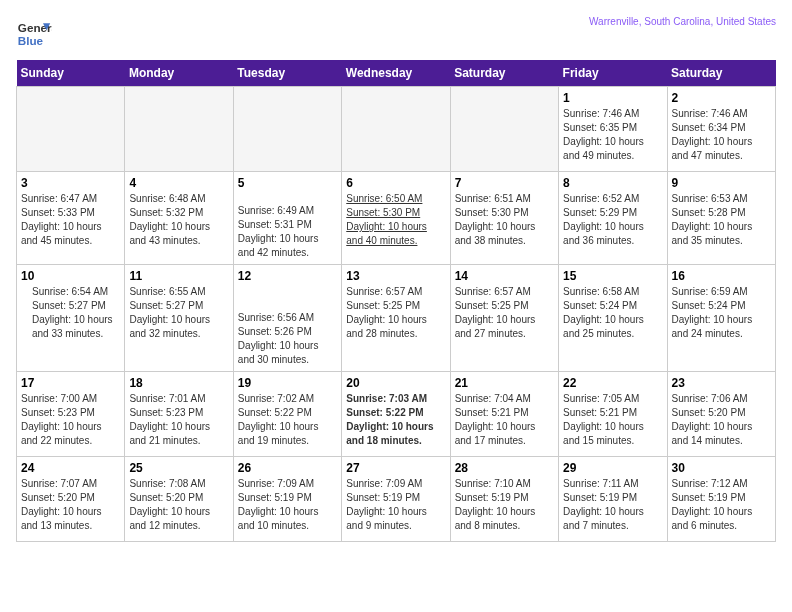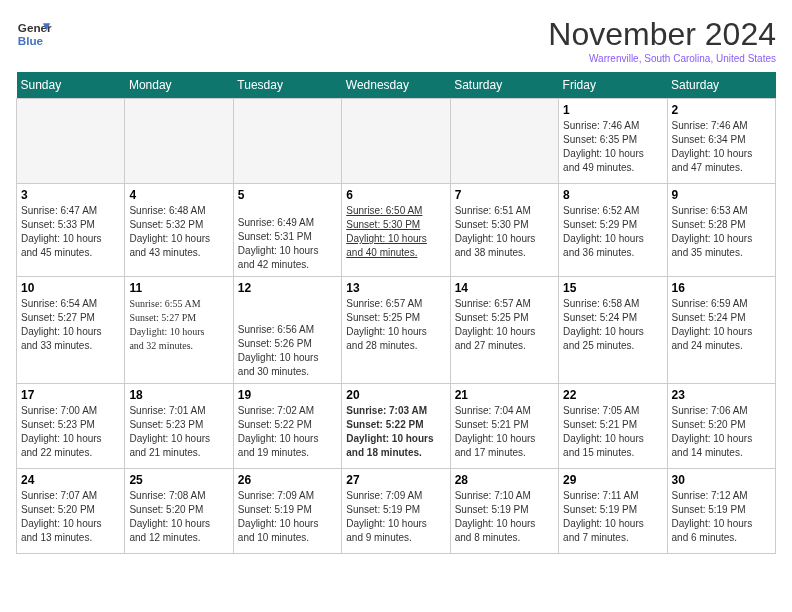--- a/index.html
+++ b/index.html
@@ -36,26 +36,26 @@
     .location {
       font-size: 10px;
       color: #8b5cf6;
     }
     table {
       width: 100%;
       border-collapse: collapse;
       font-size: 11px;
     }
     th {
-      background-color: #0f766e;
+      background-color: #4c1d95;
       color: #fff;
       padding: 6px 4px;
       text-align: left;
       font-size: 12px;
-      font-weight: normal;
+      font-weight: bold;
     }
     td {
       border: 1px solid #ccc;
       vertical-align: top;
       padding: 4px;
       height: 85px;
       width: calc(100% / 7);
       background: #fff;
     }
     td.empty {
@@ -81,21 +81,20 @@
 
 <div class="header">
   <div class="logo">
     <svg class="logo-icon" viewBox="0 0 40 40">
       <text x="2" y="18" font-size="13" font-weight="bold" fill="#333">General</text>
       <text x="2" y="32" font-size="13" font-weight="bold" fill="#4472C4">Blue</text>
       <polygon points="30,8 38,8 34,16" fill="#4472C4"></polygon>
     </svg>
   </div>
   <div class="title-section">
-    <div class="month-title">November 2024</div>
     <div class="location">Warrenville, South Carolina, United States</div>
   </div>
 </div>
 
 <table>
   <thead>
     <tr>
     <th>Sunday</th>
         <th>Monday</th>
         <th>Tuesday</th>
@@ -174,28 +173,28 @@
           <span class="day-num">9</span>
           <div class="day-info" style="white-space: pre-line;">Sunrise: 6:53 AM
 Sunset: 5:28 PM
 Daylight: 10 hours
 and 35 minutes.</div>
         </td>
       </tr>
       <tr>
         <td>
           <span class="day-num">10</span>
-          <div class="day-info" style="white-space: pre-line;">Sunrise: 6:54 AM
+          <div class="day-info" style="white-space: pre-line; margin-left: 11px;">Sunrise: 6:54 AM
 Sunset: 5:27 PM
 Daylight: 10 hours
 and 33 minutes.</div>
         </td>
         <td>
           <span class="day-num">11</span>
-          <div class="day-info" style="white-space: pre-line; font-family: Liberation Serif, serif;">Sunrise: 6:55 AM
+          <div class="day-info" style="white-space: pre-line;">Sunrise: 6:55 AM
 Sunset: 5:27 PM
 Daylight: 10 hours
 and 32 minutes.</div>
         </td>
         <td>
           <span class="day-num">12</span>
           <div class="day-info" style="white-space: pre-line; margin-top: 28px;">Sunrise: 6:56 AM
 Sunset: 5:26 PM
 Daylight: 10 hours
 and 30 minutes.</div>

